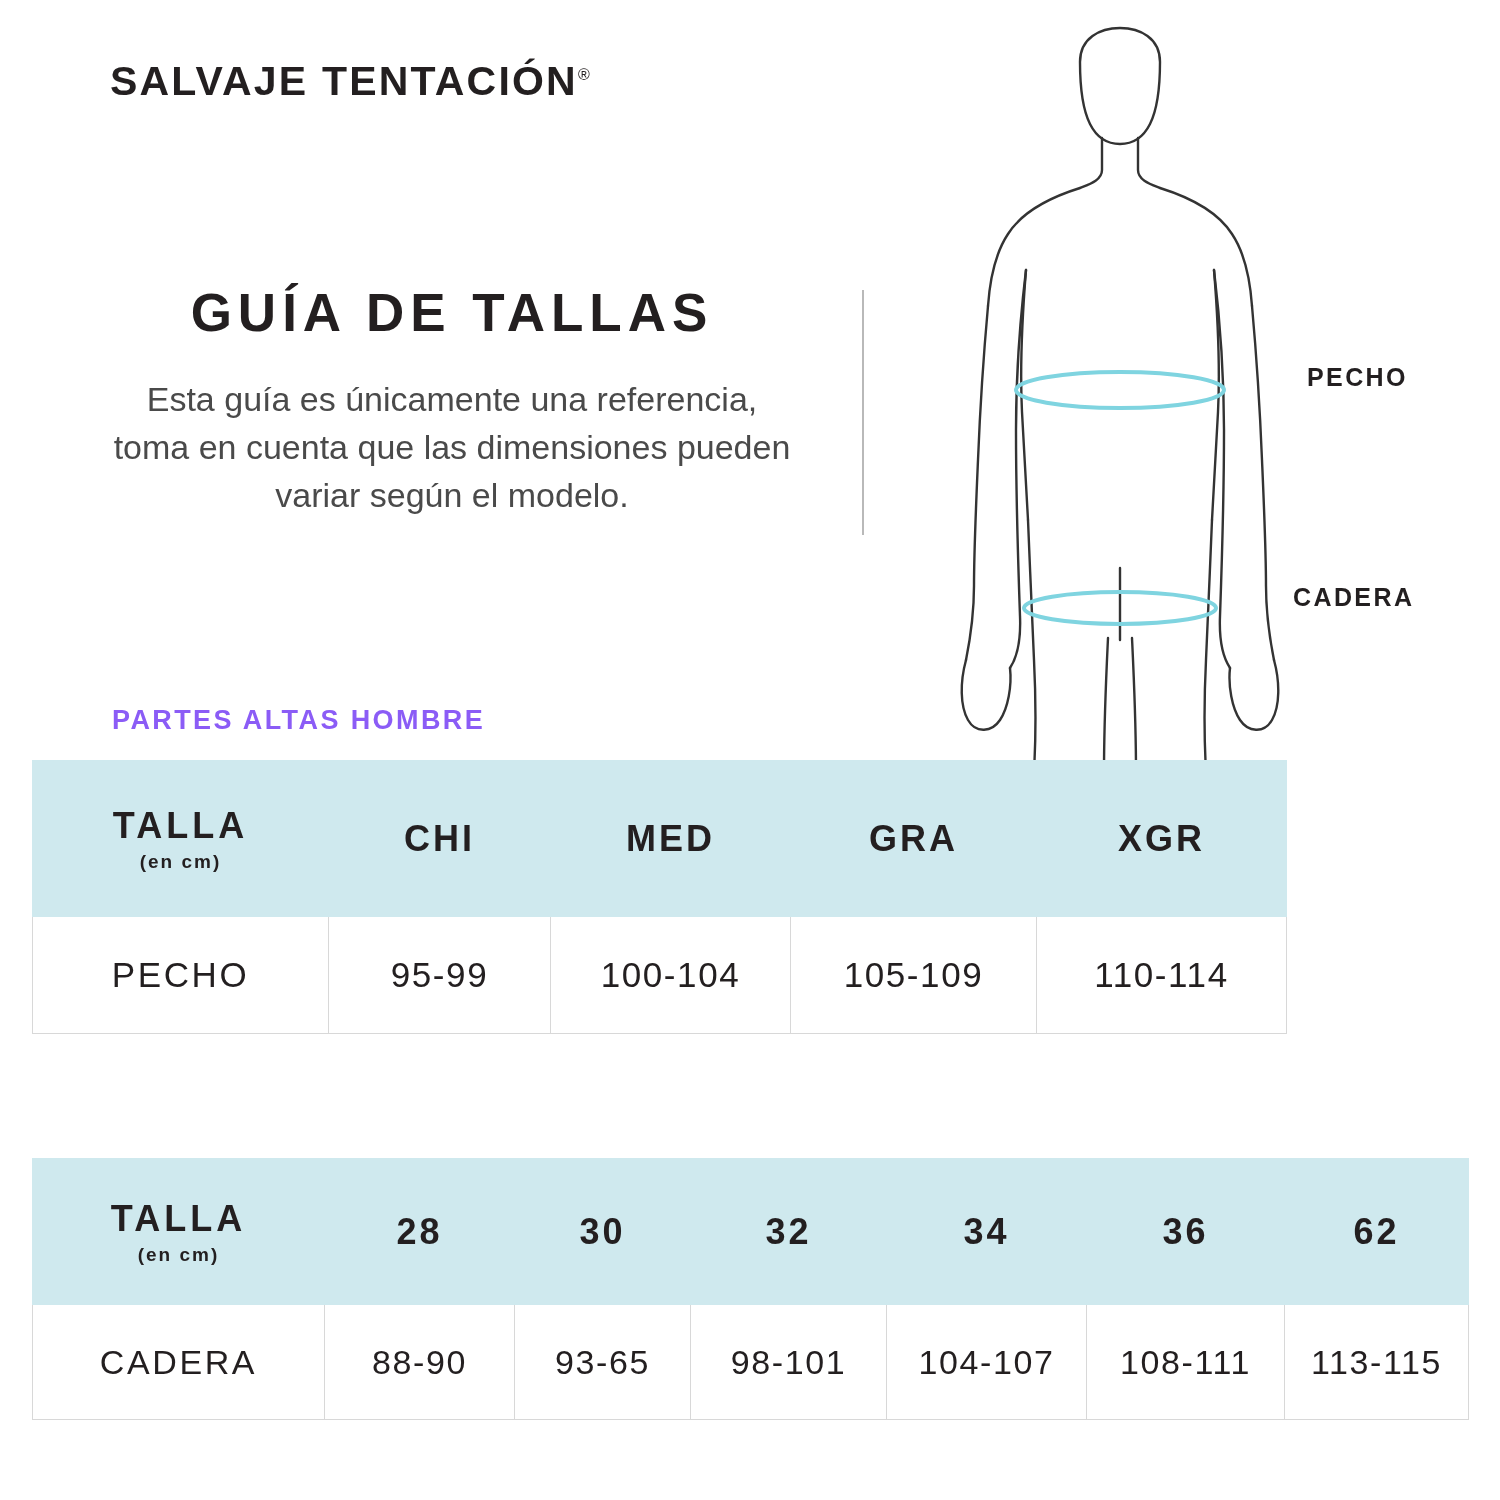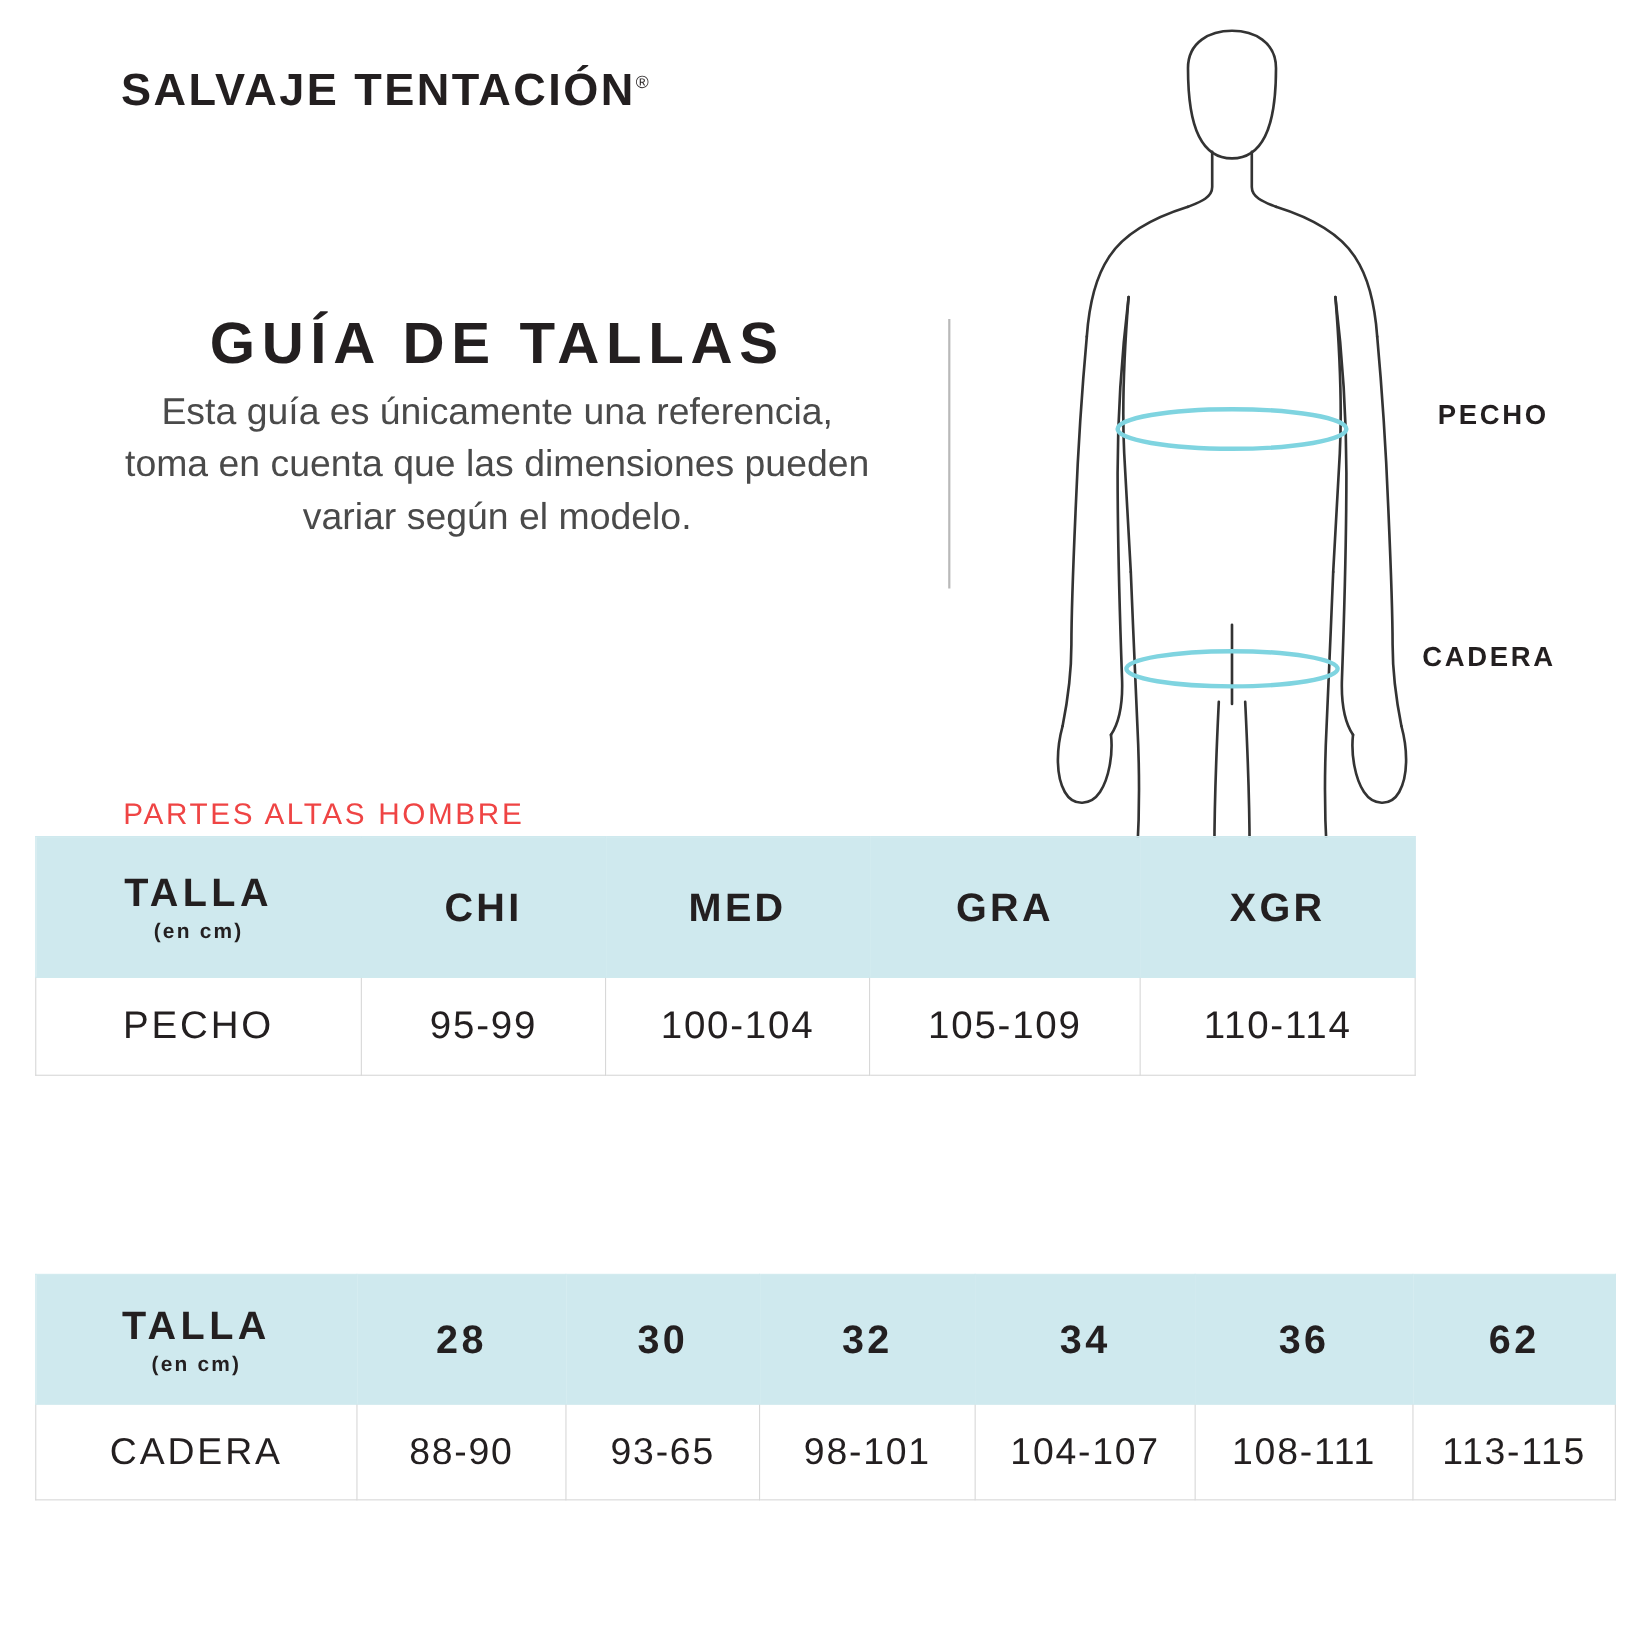--- a/index.html
+++ b/index.html
@@ -46,21 +46,21 @@
     left: 72px;
     top: 285px;
     width: 760px;
     text-align: center;
   }
   .intro-title {
     font-size: 53px;
     font-weight: 700;
     letter-spacing: 6px;
     color: #231f20;
-    margin: 0 0 9px 0;
+    margin: 0 0 34px 0;
     line-height: 1.05;
   }
   .intro-text {
     font-size: 34px;
     line-height: 1.42;
     color: #4a4a4a;
     font-weight: 400;
     margin: 0 auto;
     width: 690px;
   }
@@ -101,24 +101,23 @@
     font-weight: 700;
     letter-spacing: 2.4px;
     color: #231f20;
     white-space: nowrap;
   }
 
   
   .section-caption {
     position: absolute;
     font-size: 27px;
-    font-weight: 400;
+    font-weight: 700;
     letter-spacing: 2.4px;
-    color: #ef4444;
-    margin-top: 20px;
+    color: #8b5cf6;
   }
   #cap-altas { left: 112px; top: 705px; }
   #cap-bajas { left: 112px; top: 1080px; }
 
   
   .sizetable {
     position: absolute;
     border-collapse: collapse;
     table-layout: fixed;
   }
@@ -130,21 +129,21 @@
   #table-bajas {
     left: 32px;
     top: 1158px;
     width: 1436px;
   }
 
   .sizetable td, .sizetable th {
     border: 1px solid #d8d8d8;
     text-align: center;
     vertical-align: middle;
-    padding: 0;
+    padding: 14px;
     font-weight: 400;
   }
 
   .sizetable thead th {
     background: #cfe9ee;
     border-color: #cfe9ee;
     height: 127px;
     font-size: 36px;
     letter-spacing: 3px;
     color: #231f20;

